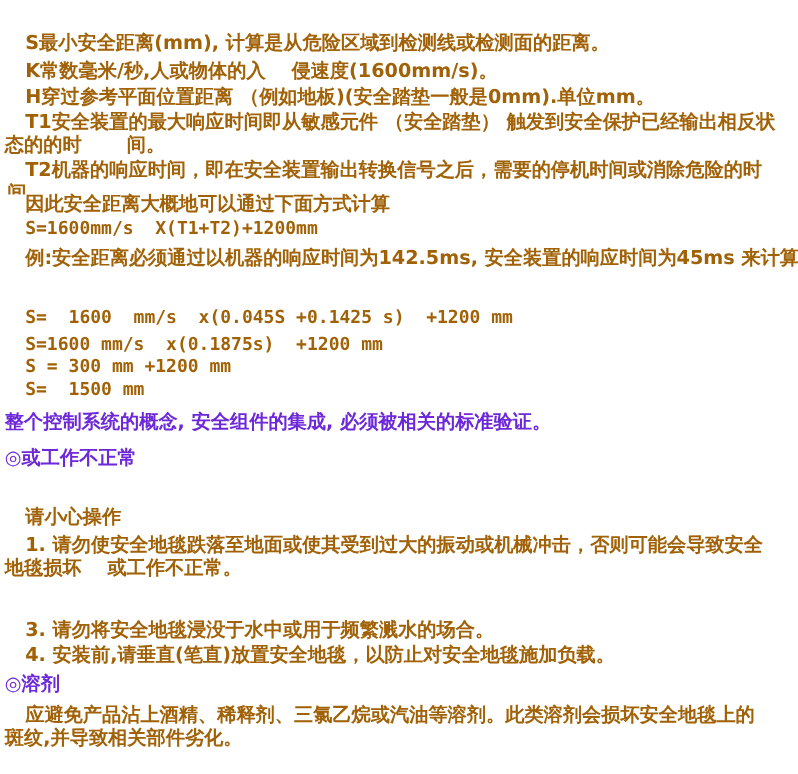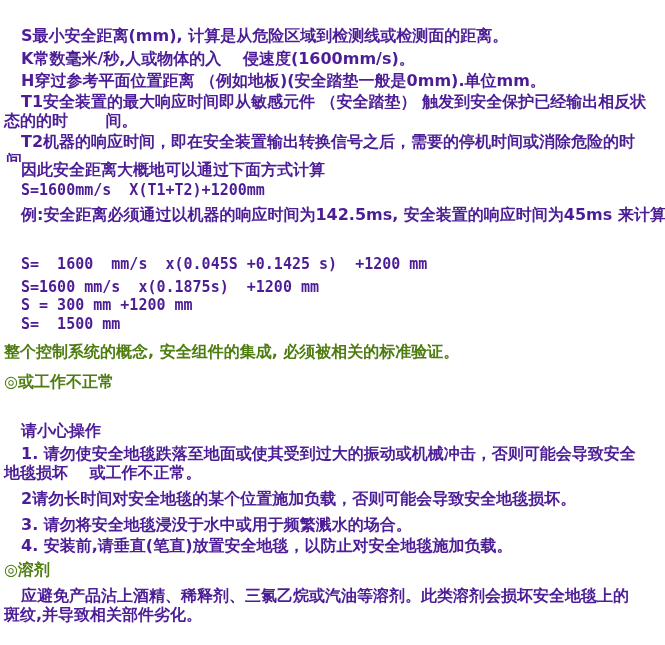--- a/index.html
+++ b/index.html
@@ -9,29 +9,29 @@
     height:645px;
     background:#ffffff;
     overflow:hidden;
     font-family:"DejaVu Sans",sans-serif;
   }
   .ln{
     position:absolute;
     font-size:16px;
     line-height:17px;
     white-space:pre;
-    color:#4c1d95;
+    color:#a16207;
     font-weight:bold;
     letter-spacing:0;
   }
   .formula{
     font-family:"DejaVu Sans Mono",monospace;
     font-size:15px;
   }
-  .cyan{color:#4d7c0f;}
+  .cyan{color:#6d28d9;}
   .clip{height:10px;overflow:hidden;}
 </style>
 </head>
 <body>
 
 <div class="page">
 
   <div class="ln" style="left:21px;top:27px">S最小安全距离(mm), 计算是从危险区域到检测线或检测面的距离。</div>
   <div class="ln" style="left:21px;top:50px">K常数毫米/秒,人或物体的入　 侵速度(1600mm/s)。</div>
   <div class="ln" style="left:21px;top:72px">H穿过参考平面位置距离 （例如地板)(安全踏垫一般是0mm).单位mm。</div>
@@ -44,20 +44,19 @@
   <div class="ln" style="left:21px;top:206px">例:安全距离必须通过以机器的响应时间为142.5ms, 安全装置的响应时间为45ms 来计算</div>
   <div class="ln formula" style="left:21px;top:256px">S=  1600  mm/s  x(0.045S +0.1425 s)  +1200 mm</div>
   <div class="ln formula" style="left:21px;top:279px">S=1600 mm/s  x(0.1875s)  +1200 mm</div>
   <div class="ln formula" style="left:21px;top:297px">S = 300 mm +1200 mm</div>
   <div class="ln formula" style="left:21px;top:316px">S=  1500 mm</div>
   <div class="ln cyan" style="left:4px;top:343px">整个控制系统的概念, 安全组件的集成, 必须被相关的标准验证。</div>
   <div class="ln cyan" style="left:4px;top:373px">◎或工作不正常</div>
   <div class="ln" style="left:21px;top:422px">请小心操作</div>
   <div class="ln" style="left:21px;top:445px">1. 请勿使安全地毯跌落至地面或使其受到过大的振动或机械冲击，否则可能会导致安全</div>
   <div class="ln" style="left:4px;top:464px">地毯损坏　 或工作不正常。</div>
-  <div class="ln" style="left:21px;top:490px">2请勿长时间对安全地毯的某个位置施加负载，否则可能会导致安全地毯损坏。</div>
   <div class="ln" style="left:21px;top:516px">3. 请勿将安全地毯浸没于水中或用于频繁溅水的场合。</div>
   <div class="ln" style="left:21px;top:537px">4. 安装前,请垂直(笔直)放置安全地毯，以防止对安全地毯施加负载。</div>
   <div class="ln cyan" style="left:4px;top:561px">◎溶剂</div>
   <div class="ln" style="left:21px;top:587px">应避免产品沾上酒精、稀释剂、三氯乙烷或汽油等溶剂。此类溶剂会损坏安全地毯上的</div>
   <div class="ln" style="left:4px;top:606px">斑纹,并导致相关部件劣化。</div>
 
 </div>
 
 </body></html>

